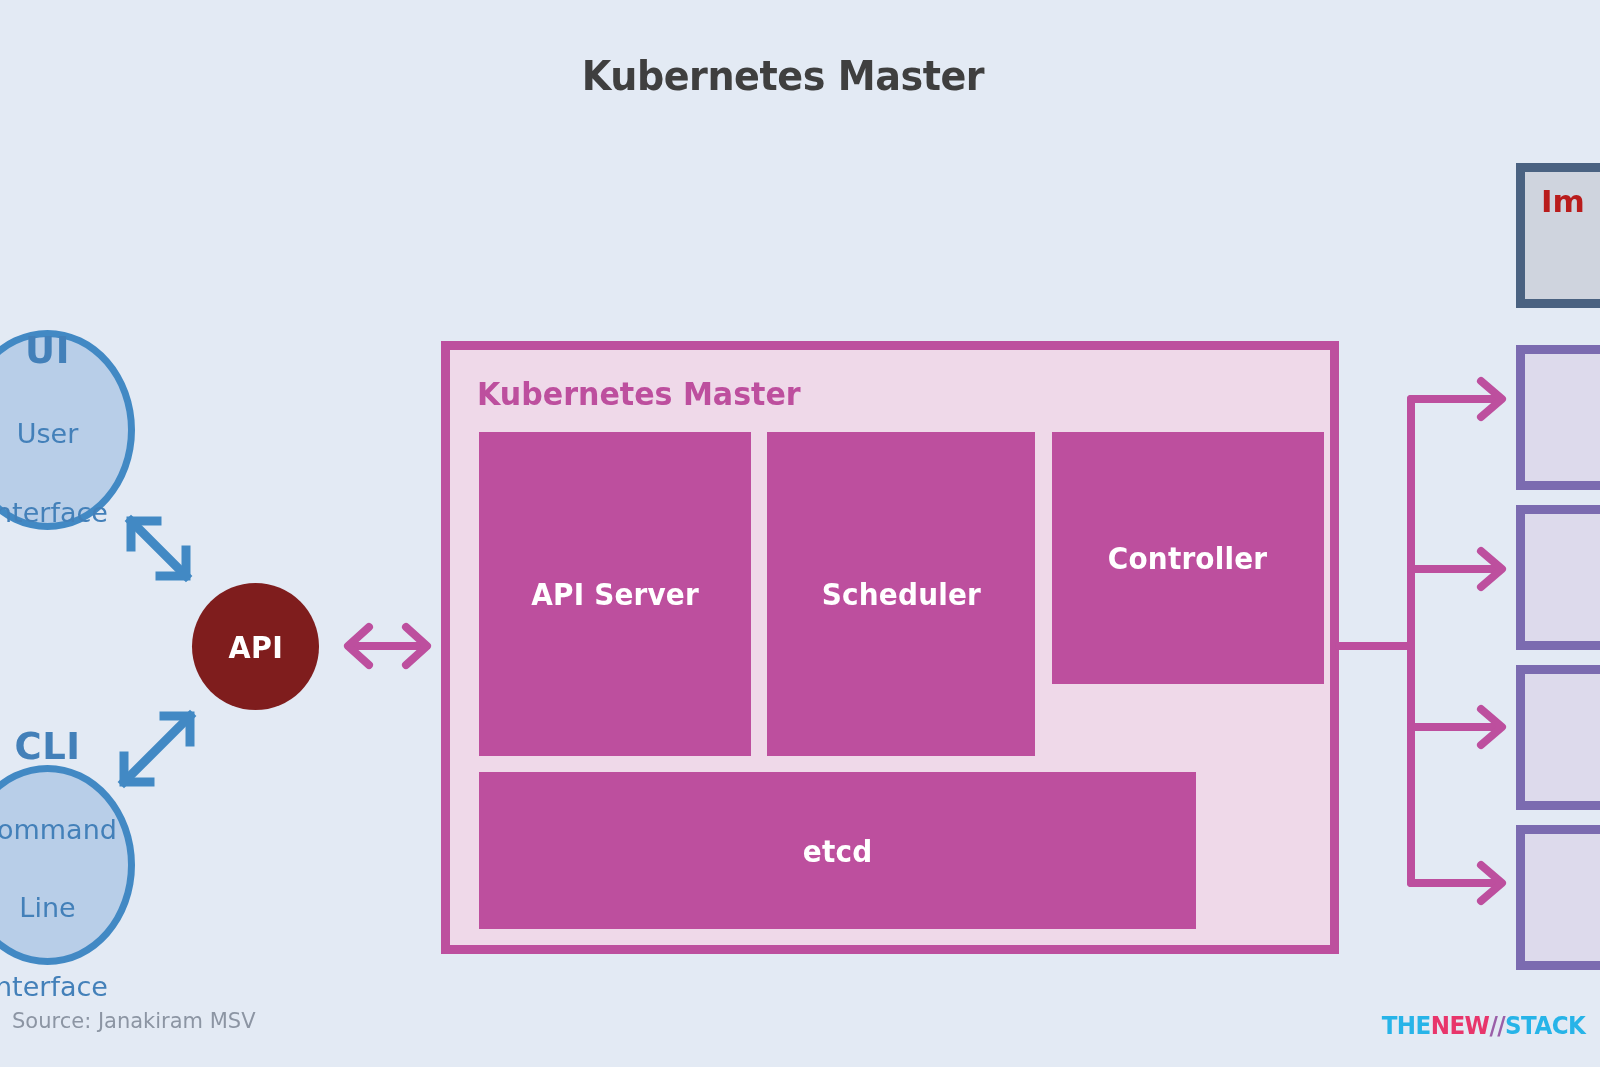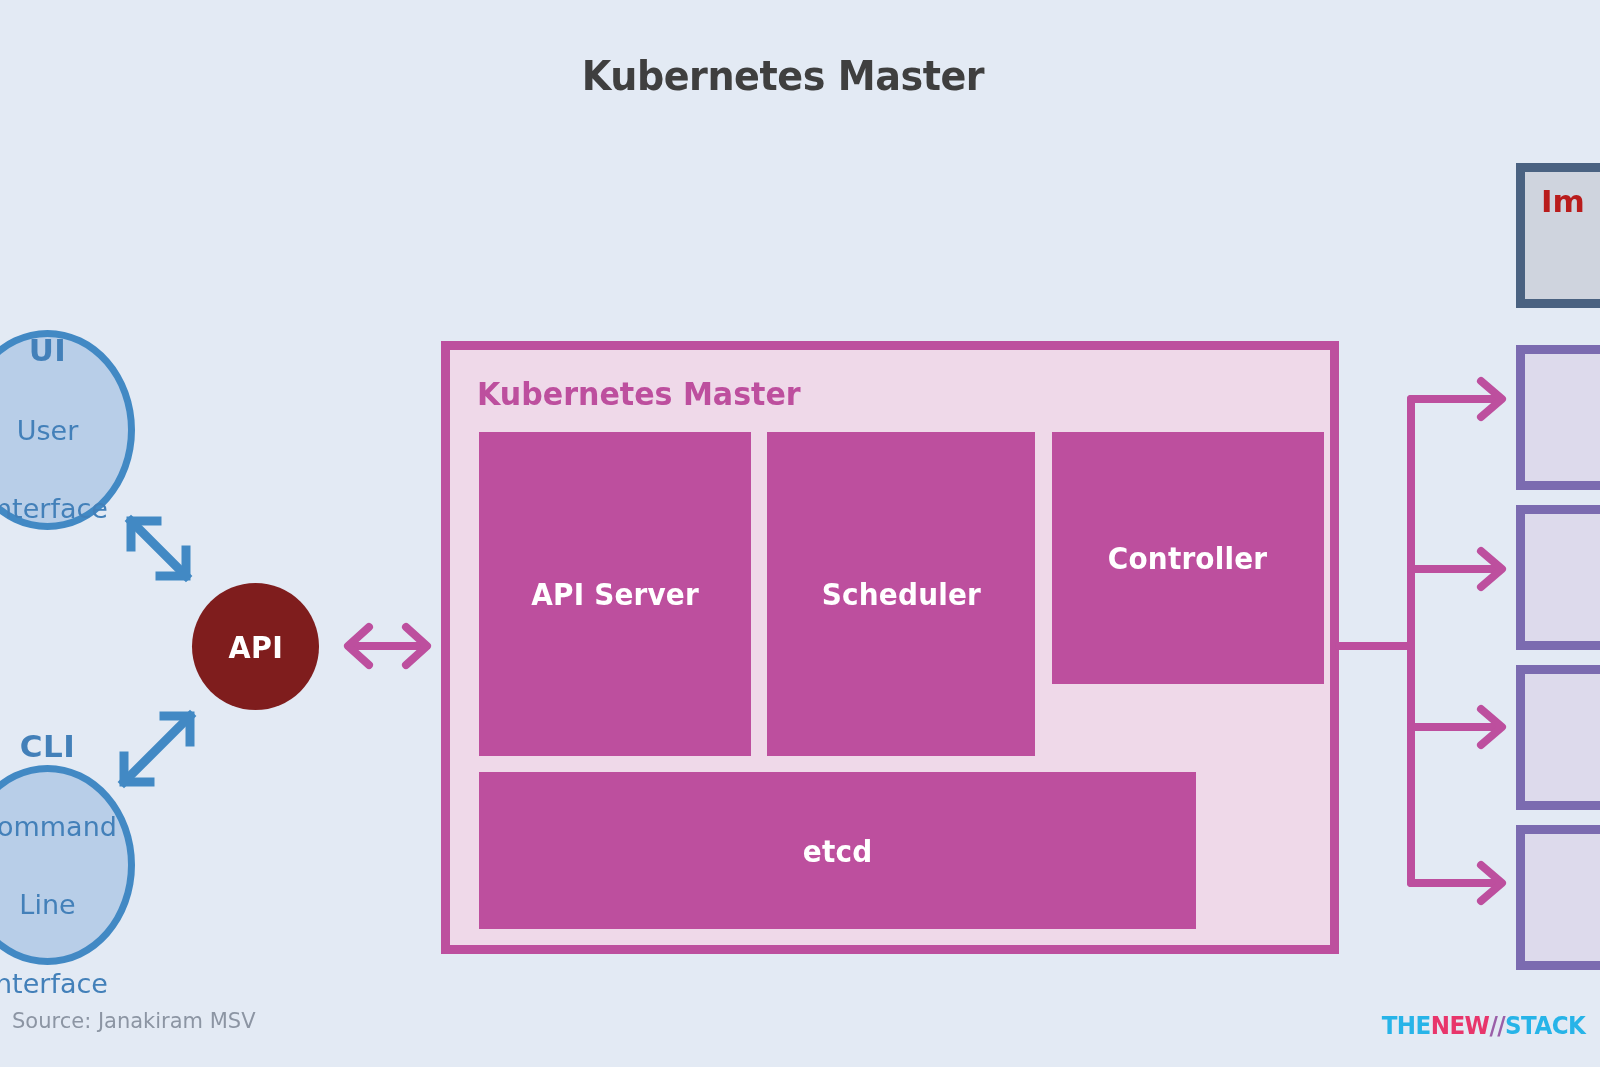--- a/index.html
+++ b/index.html
@@ -53,21 +53,21 @@
     height: 200px;
   }
   #actor-cli {
     left: -40px;
     top: 765px;
     width: 175px;
     height: 200px;
   }
   .actor-abbr {
     font-weight: bold;
-    font-size: 31px;
+    font-size: 37px;
     letter-spacing: 0.5px;
     margin-bottom: 1px;
   }
   .actor-full {
     font-size: 27px;
     font-weight: normal;
     line-height: 1.12;
     margin-top: 48px;
   }
 

